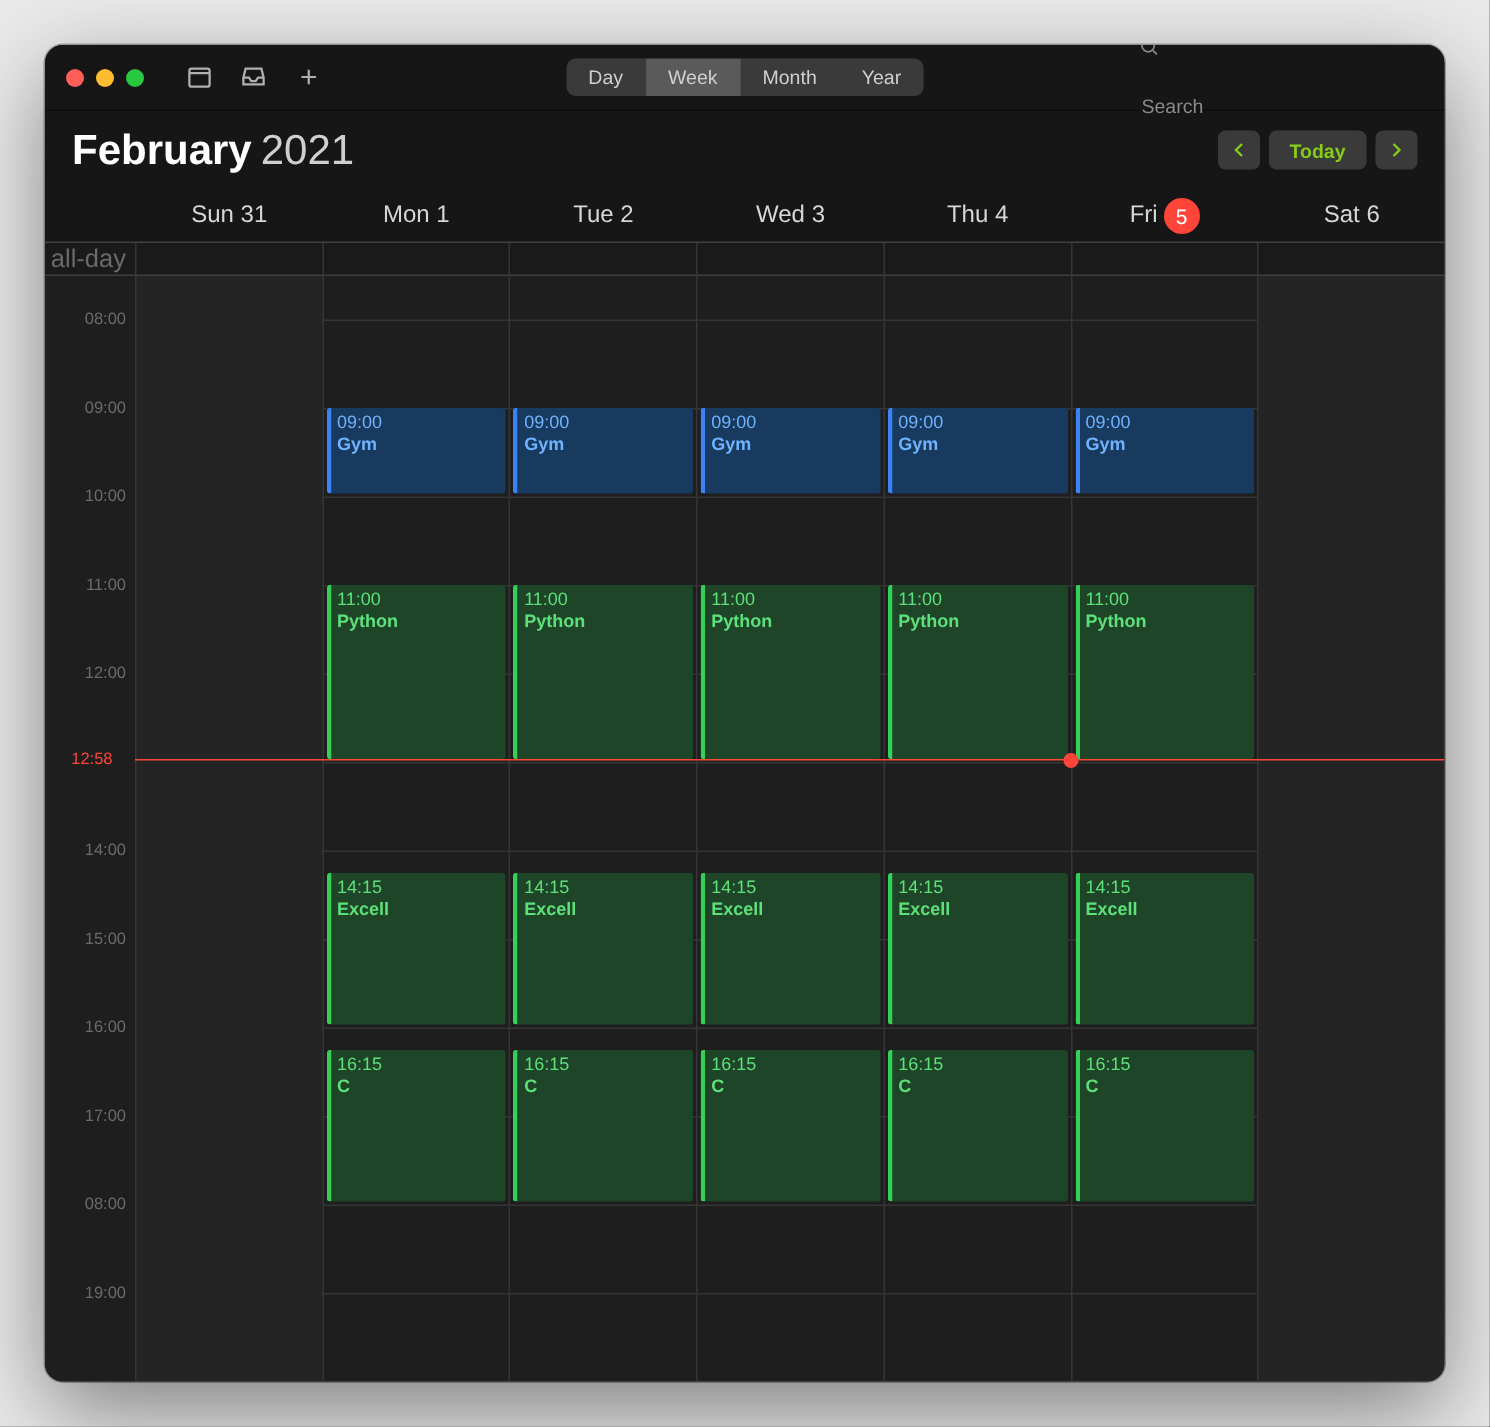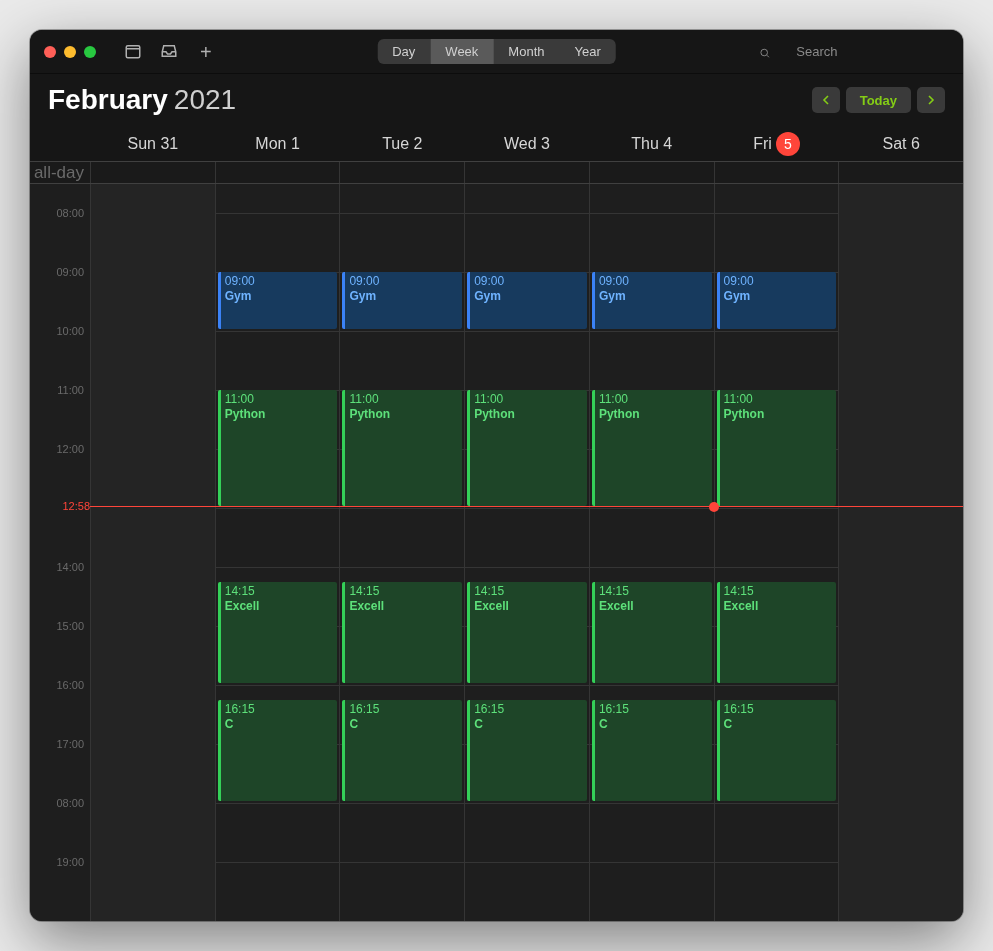--- a/index.html
+++ b/index.html
@@ -51,22 +51,23 @@
   .tb-icons svg{width:18px;height:18px;display:block;}
   .tb-icons .plus{font-size:20px;line-height:1;color:#b0b0b0;margin-left:4px;}
   .seg{
     position:absolute;left:50%;transform:translateX(-50%);
     display:flex;background:var(--seg-bg);border-radius:6px;overflow:hidden;
     font-size:13px;
   }
   .seg > div{padding:5px 15px;color:#d0d0d0;cursor:pointer;}
   .seg > div.active{background:var(--seg-active);}
   .search{
-    margin-left:auto;display:flex;align-items:flex-end;gap:24px;color:#8a8a8a;font-size:13px;
+    margin-left:auto;display:flex;align-items:flex-start;gap:24px;color:#8a8a8a;font-size:13px;
     width:190px;
+    flex-direction:column;
   }
   .search svg{width:14px;height:14px;}
   .search input{
     background:transparent;border:none;outline:none;color:#d0d0d0;font-size:13px;width:100%;
   }
   .search input::placeholder{color:#8a8a8a;}
   
   .banner{
     flex:0 0 52px;display:flex;align-items:center;justify-content:space-between;
     padding:0 18px;background:var(--header-dark);
@@ -136,21 +137,21 @@
   .event .ev-time{font-weight:500;}
   .event .ev-title{font-weight:600;}
   .event.blue{background:var(--blue-fill);border-color:var(--blue);color:#6fb3ff;}
   .event.green{background:var(--green-fill);border-color:var(--green);color:#5de07a;}
   
   .nowline{
     position:absolute;left:0;right:0;height:0;border-top:1px solid var(--red);
     z-index:5;pointer-events:none;
   }
   .nowline .now-label{
-    position:absolute;left:-60px;width:60px;text-align:right;top:-7px;
+    position:absolute;left:-60px;width:45px;text-align:right;top:-7px;
     font-size:11px;color:var(--red);font-weight:500;
   }
   .nowline .now-dot{
     position:absolute;width:10px;height:10px;border-radius:50%;background:var(--red);
     top:-5px;
   }
 </style>
 </head>
 <body>
 

